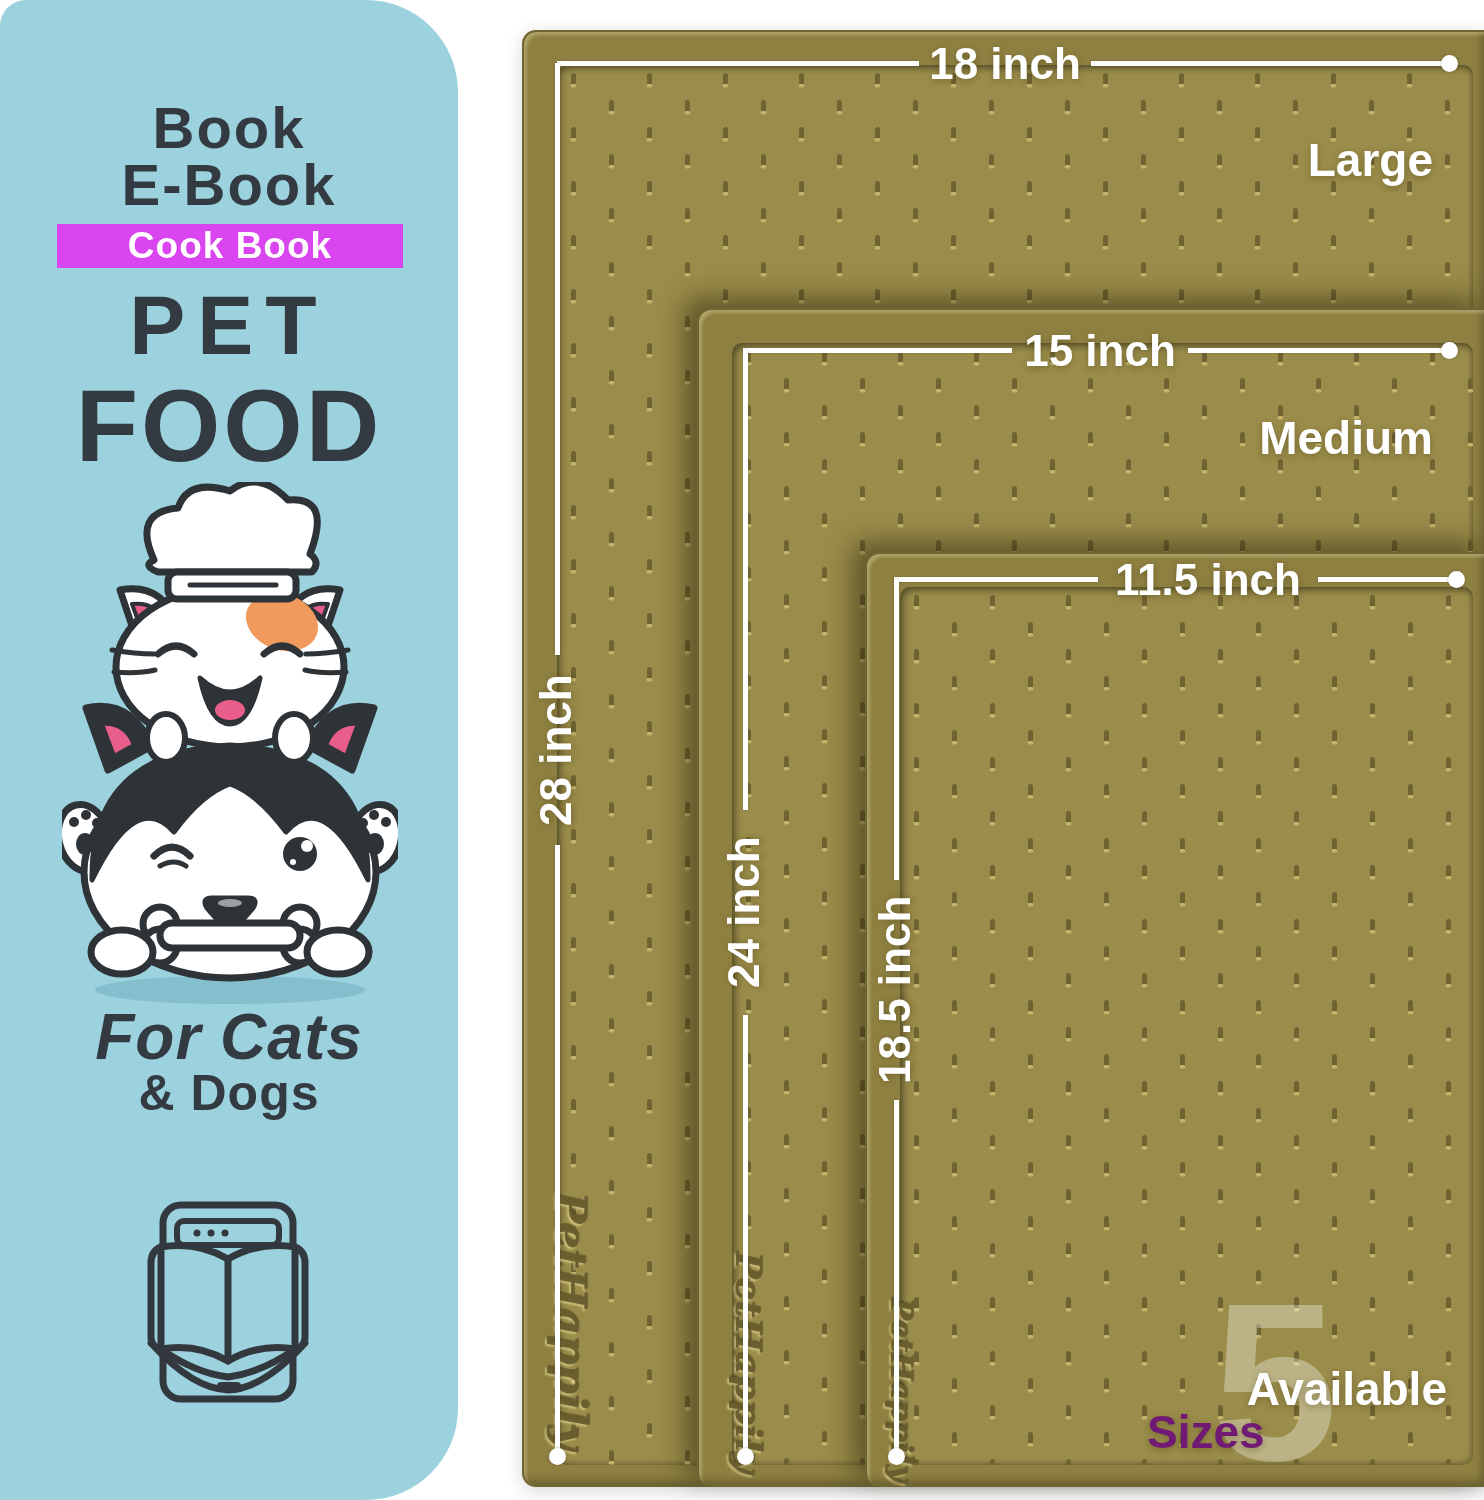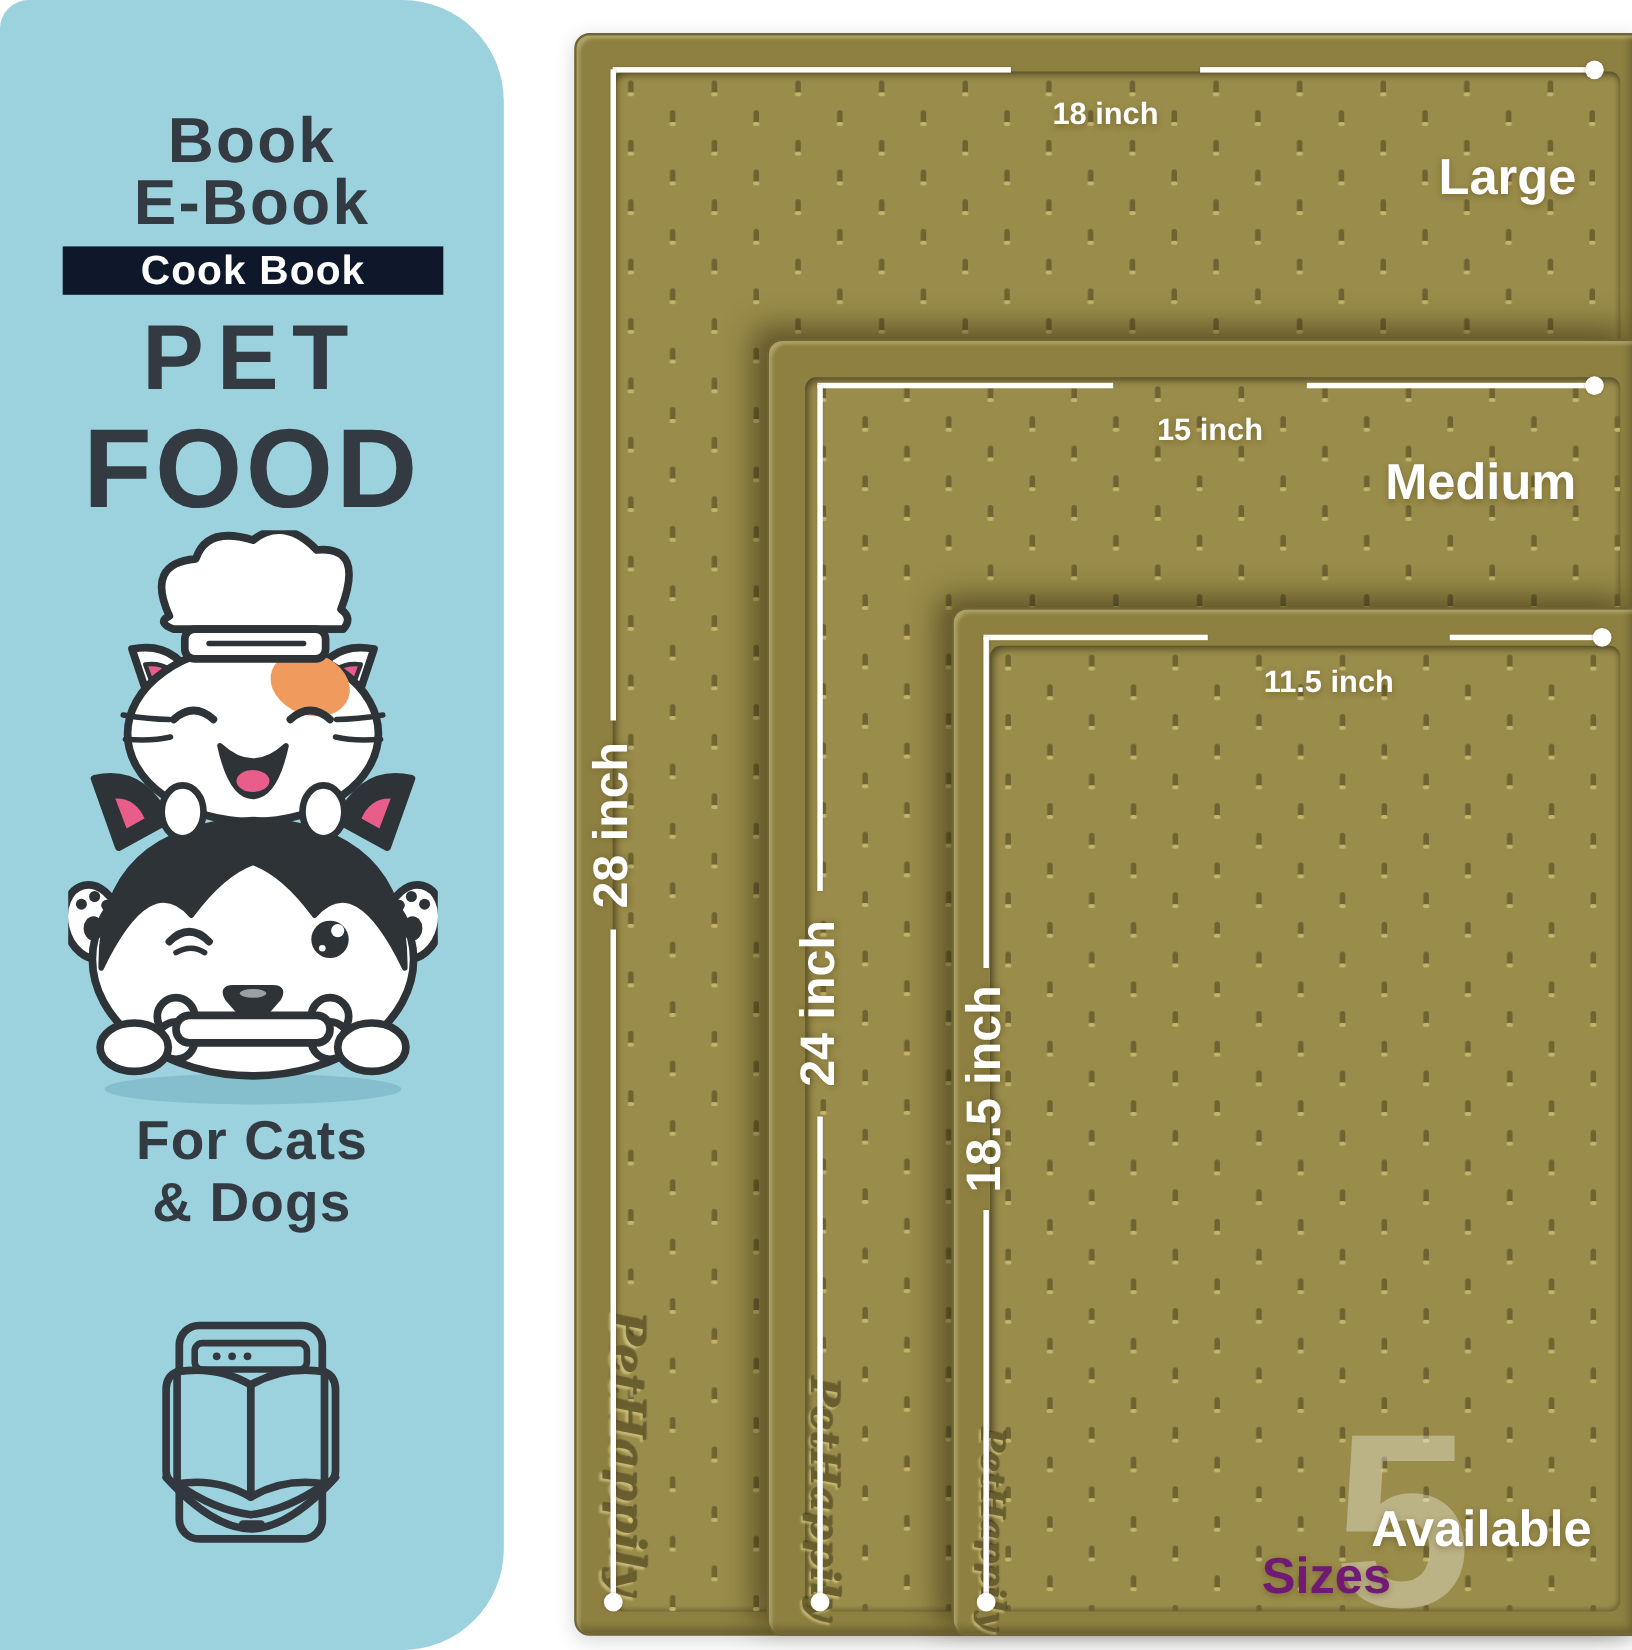--- a/index.html
+++ b/index.html
@@ -4,42 +4,42 @@
 <style>
   html,body{margin:0;padding:0;background:#fff;}
   #stage{position:relative;width:1484px;height:1500px;background:#ffffff;overflow:hidden;
          font-family:"Liberation Sans",sans-serif;}
   
   .panel{position:absolute;left:0;top:0;width:458px;height:1500px;background:#9bd2de;
          border-radius:26px 92px 92px 0;}
   .panel .txt{position:absolute;left:0;width:458px;text-align:center;color:#343a41;font-weight:700;}
   .heading1{top:99px;font-size:58px;line-height:58px;letter-spacing:2px;}
   .heading2{top:156px;font-size:58px;line-height:58px;letter-spacing:2px;}
-  .badge{position:absolute;left:57px;top:224px;width:346px;height:44px;background:#0f172a;
+  .badge{position:absolute;left:57px;top:224px;width:346px;height:44px;background:#d946ef;
          color:#ffffff;font-weight:700;font-size:37px;line-height:44px;text-align:center;letter-spacing:1px;}
   .title1{top:283px;font-size:84px;line-height:84px;letter-spacing:12px;font-weight:800;}
   .title2{top:375px;font-size:102px;line-height:102px;letter-spacing:3px;font-weight:800;}
-  .subtitle1{top:1012px;font-size:50px;line-height:50px;letter-spacing:1px;}
+  .subtitle1{top:1012px;font-size:64px;line-height:50px;letter-spacing:1px;font-style:italic;}
   .subtitle2{top:1068px;font-size:50px;line-height:50px;letter-spacing:1px;}
   
   .mat{position:absolute;background:#8e8041;border:2px solid #6f6434;border-radius:14px 0 0 14px;
        box-shadow:inset 4px 4px 3px -1px rgba(255,245,190,.30), inset -4px -4px 8px rgba(0,0,0,.28);}
   .mat.m-large{left:522px;top:30px;width:962px;height:1453px;box-shadow:inset 4px 4px 3px -1px rgba(255,245,190,.30), inset -4px -4px 8px rgba(0,0,0,.28),0 4px 18px rgba(0,0,0,.16);}
   .mat.m-medium{left:697px;top:308px;width:787px;height:1175px;}
   .mat.m-small{left:865px;top:552px;width:619px;height:931px;}
   .mat.m-medium,.mat.m-small{box-shadow:inset 4px 4px 3px -1px rgba(255,245,190,.30), inset -4px -4px 8px rgba(0,0,0,.28),-12px -10px 26px rgba(35,28,6,.50);}
   .surface{position:absolute;left:33px;top:33px;right:13px;bottom:20px;background:#9a8c4a;border-radius:10px;
            box-shadow:inset 3px 3px 7px rgba(0,0,0,.45), inset -2px -2px 5px rgba(0,0,0,.22);overflow:hidden;}
   .surface svg{display:block;width:100%;height:100%;}
   
   .seg{position:absolute;background:#ffffff;box-shadow:0 0 2px rgba(60,50,10,.35);z-index:20;}
   .dot{position:absolute;width:17px;height:17px;border-radius:50%;background:#ffffff;z-index:21;
        box-shadow:0 0 3px rgba(60,50,10,.35);}
-  .mlabel{position:absolute;color:#ffffff;font-weight:700;font-size:28px;line-height:50px;text-align:center;
-          z-index:22;text-shadow:0 2px 6px rgba(60,50,10,.35);margin-top:40px;}
+  .mlabel{position:absolute;color:#ffffff;font-weight:700;font-size:44px;line-height:50px;text-align:center;
+          z-index:22;text-shadow:0 2px 6px rgba(60,50,10,.35);}
   .vlabel{position:absolute;color:#ffffff;font-weight:700;font-size:44px;text-align:center;z-index:22;
           writing-mode:vertical-rl;transform:rotate(180deg);text-shadow:0 2px 6px rgba(60,50,10,.35);}
   .sizelabel{position:absolute;width:200px;text-align:right;color:#ffffff;font-weight:700;font-size:46px;
              line-height:54px;z-index:22;text-shadow:0 2px 6px rgba(60,50,10,.35);}
   
   .watermark{position:absolute;left:1160px;top:1270px;width:230px;text-align:center;color:rgba(255,255,255,.33);
              font-size:225px;line-height:225px;font-weight:700;z-index:15;}
   .cap1{position:absolute;left:1147px;top:1362px;width:300px;text-align:right;color:#fff;font-weight:700;
         font-size:46px;line-height:54px;z-index:22;text-shadow:0 2px 6px rgba(60,50,10,.35);}
   .cap2{position:absolute;left:1147px;top:1405px;width:300px;text-align:left;color:#701a75;font-weight:700;

